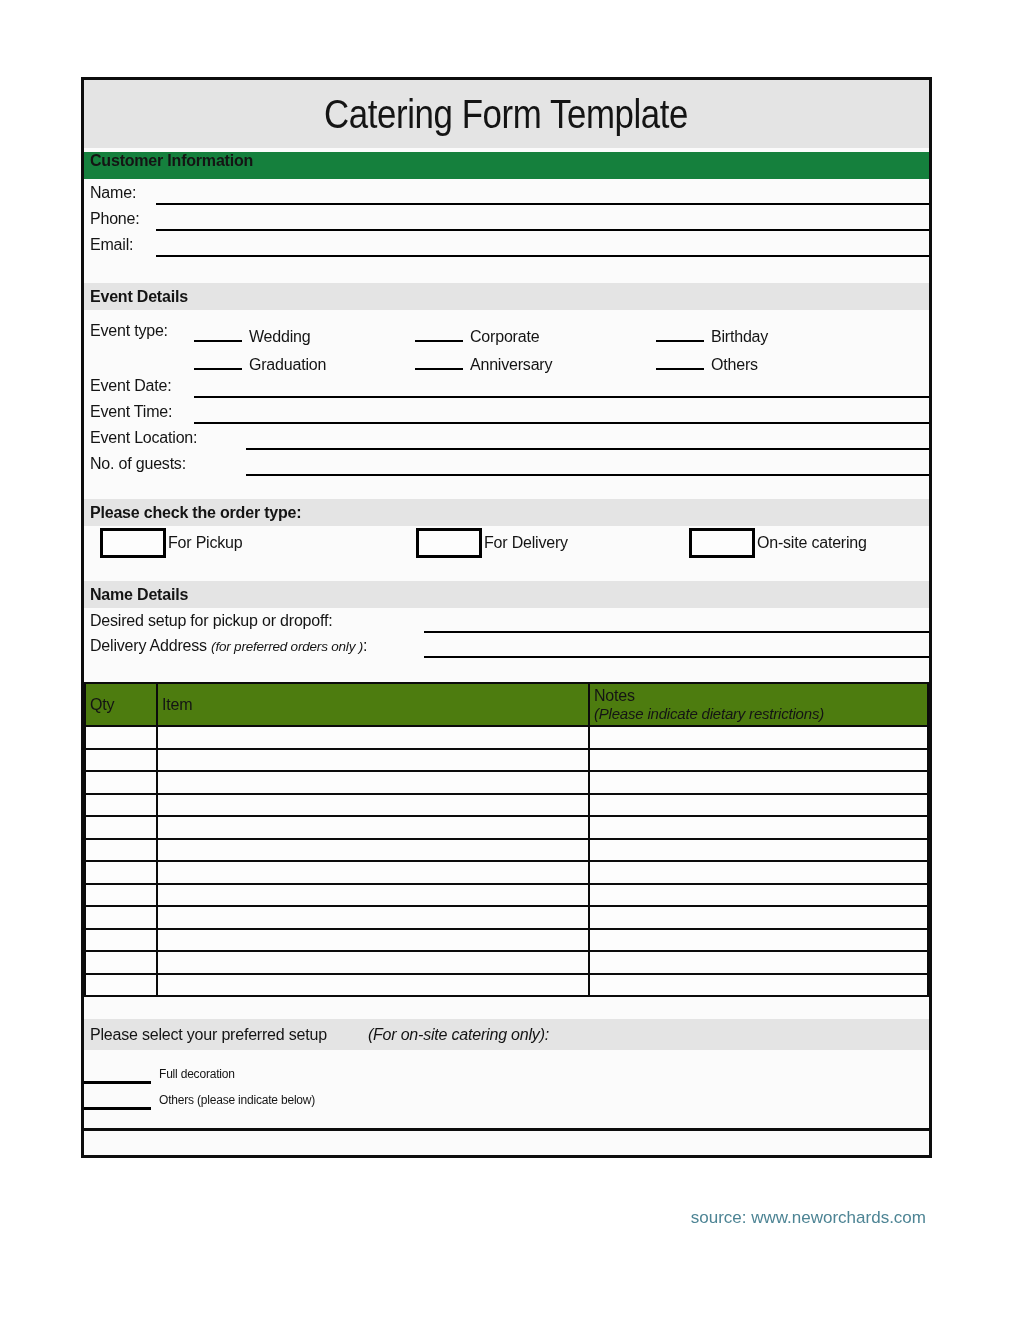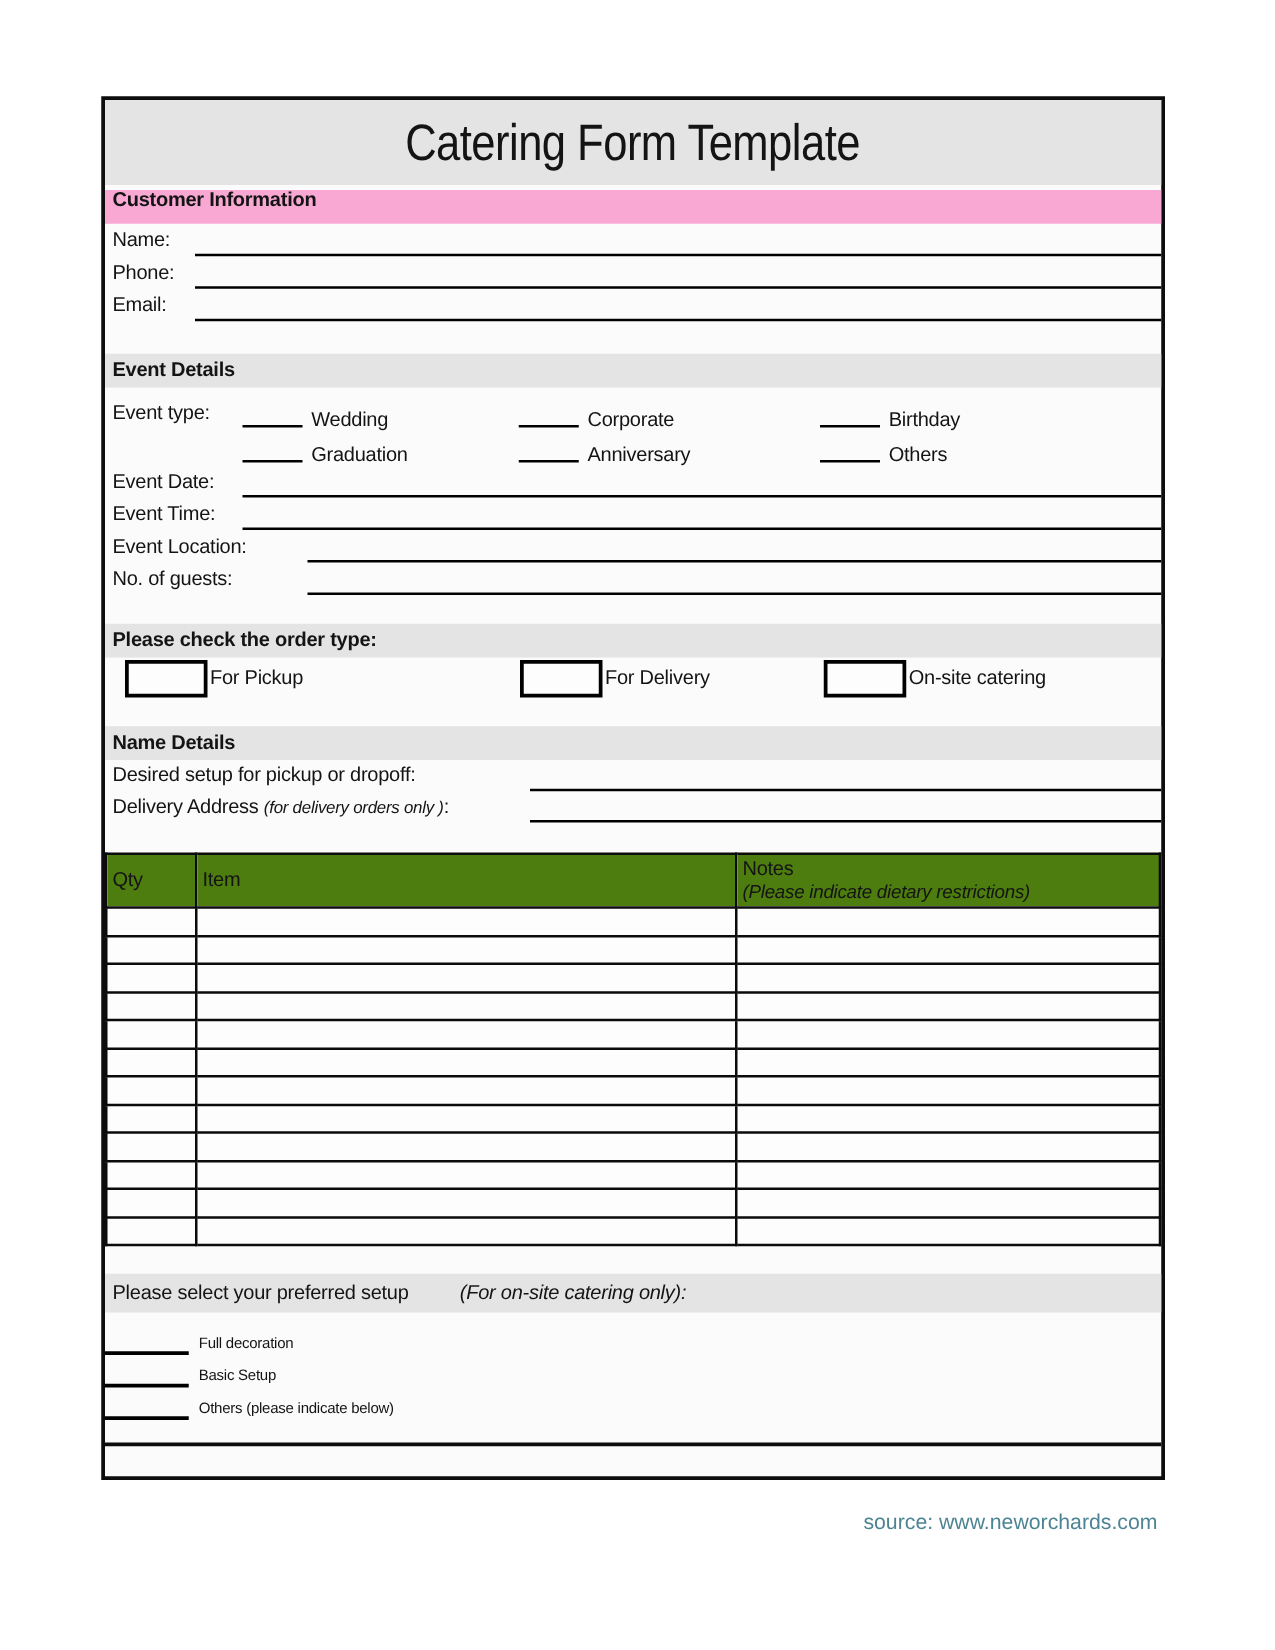--- a/index.html
+++ b/index.html
@@ -16,21 +16,21 @@
   .fill-line{flex:1 1 auto;border-bottom:2px solid #000;align-self:stretch;}
   .spacer26{height:26px;} .spacer23{height:23px;} .spacer24{height:24px;} .spacer22{height:22px;}
   .opt-row{position:relative;height:28px;font-size:16px;}
   .opt-label-abs{position:absolute;left:6px;bottom:4px;white-space:nowrap;}
   .opt-group{position:absolute;bottom:2px;display:flex;align-items:center;}
   .g1{left:110px;} .g2{left:331px;} .g3{left:572px;}
   .blank-sm{width:48px;border-bottom:2.5px solid #000;height:18px;}
   .opt-text{margin-left:7px;white-space:nowrap;position:relative;top:5px;}
   .cb-row{position:relative;height:30px;font-size:16px;margin-top:2px;}
   .cb-group{position:absolute;top:0;display:flex;align-items:center;}
-  .cb1{left:16px;} .cb2{left:332px;} .cb3{left:575px;}
+  .cb1{left:16px;} .cb2{left:332px;} .cb3{left:605px;}
   .checkbox{width:60px;height:24px;border:3px solid #000;background:#fdfdfd;}
   .cb-label{margin-left:2px;white-space:nowrap;}
   table.items{border-collapse:collapse;width:100%;table-layout:fixed;}
   table.items td,table.items th{border:2.5px solid #0b0b0b;font-weight:400;text-align:left;
     padding:0 0 0 4px;font-size:16px;vertical-align:middle;background:#fdfdfd;overflow:hidden;}
   table.items th{background:#4d7c0f;height:41px;}
   table.items td{height:20.5px;}
   .c-qty{width:66px;} .c-notes{width:333px;}
   .notes-sub{font-style:italic;font-size:15px;display:block;}
   .setup-band{height:31px;font-size:16px;gap:41px;}
@@ -45,21 +45,21 @@
 </style>
 </head>
 <body>
 
 <div class="sheet">
 
   <div class="band title-band">
     <div class="title-text">Catering Form Template</div>
   </div>
 
-  <div class="sec-head pad" style="background:#f9a8d4;margin-top:4px;">Customer Information</div>
+  <div class="sec-head pad" style="background:#15803d;margin-top:4px;">Customer Information</div>
   <div class="field-row pad">
     <span class="field-label w66">Name:</span>
     <span class="fill-line"></span>
   </div>
   <div class="field-row pad">
     <span class="field-label w66">Phone:</span>
     <span class="fill-line"></span>
   </div>
   <div class="field-row pad">
     <span class="field-label w66">Email:</span>
@@ -136,21 +136,21 @@
   </div>
 
   <div class="spacer23"></div>
 
   <div class="band sec-head">Name Details</div>
   <div class="field-row pad" style="height:25px;">
     <span class="field-label w334">Desired setup for pickup or dropoff:</span>
     <span class="fill-line"></span>
   </div>
   <div class="field-row pad" style="height:25px;">
-    <span class="field-label w334"><span>Delivery Address </span><span class="small-it">(for delivery orders only )</span><span>:</span></span>
+    <span class="field-label w334"><span>Delivery Address </span><span class="small-it">(for preferred orders only )</span><span>:</span></span>
     <span class="fill-line"></span>
   </div>
 
   <div class="spacer24"></div>
 
   <table class="items">
     <thead>
       <tr>
         <th class="c-qty">Qty</th>
         <th>Item</th>
@@ -226,24 +226,20 @@
   <div class="band setup-band">
     <span>Please select your preferred setup </span>
       <span class="it">(For on-site catering only):</span>
   </div>
   <div class="setup-row" style="margin-top:8px;">
     <span class="setup-line"></span>
     <span class="setup-label">Full decoration</span>
   </div>
   <div class="setup-row">
     <span class="setup-line"></span>
-    <span class="setup-label">Basic Setup</span>
-  </div>
-  <div class="setup-row">
-    <span class="setup-line"></span>
     <span class="setup-label">Others (please indicate below)</span>
   </div>
 
   <div class="divider"></div>
   <div class="spacer24"></div>
 
 </div>
 
 <div class="footer">source: www.neworchards.com</div>
 

